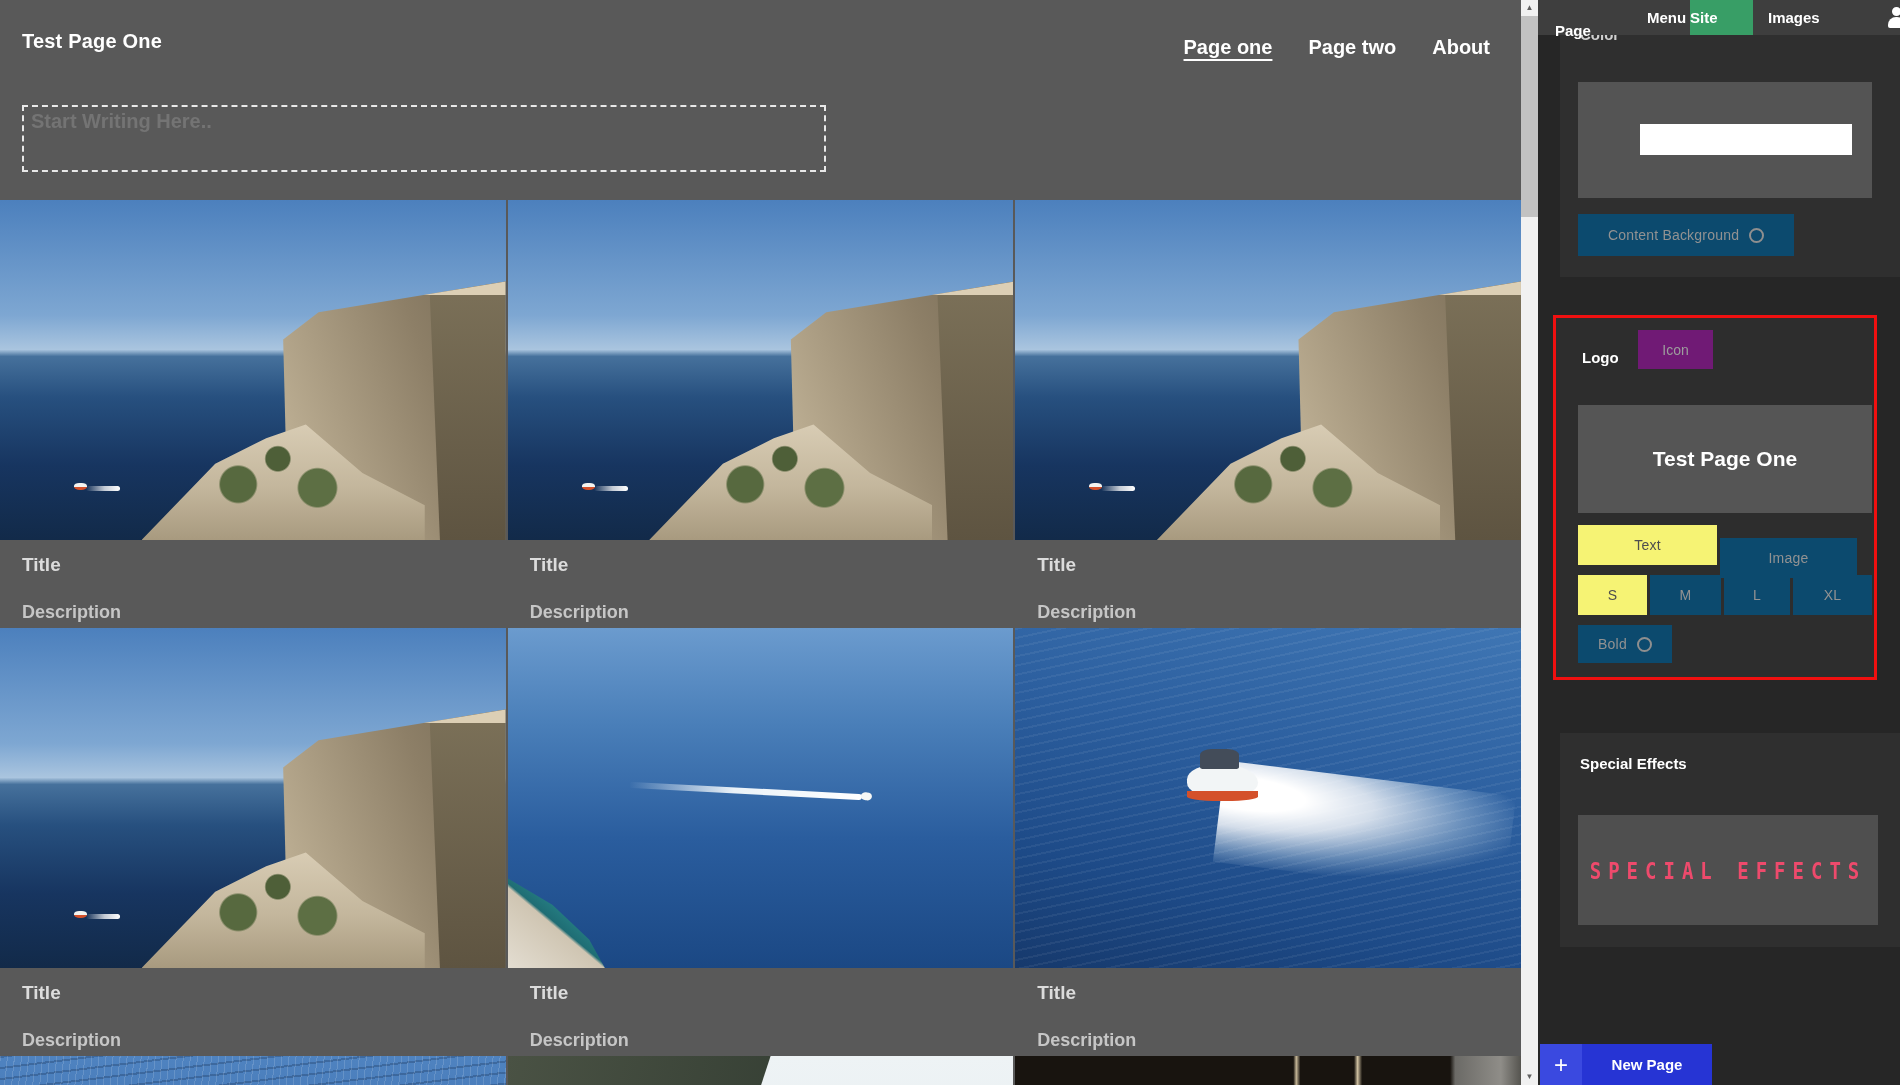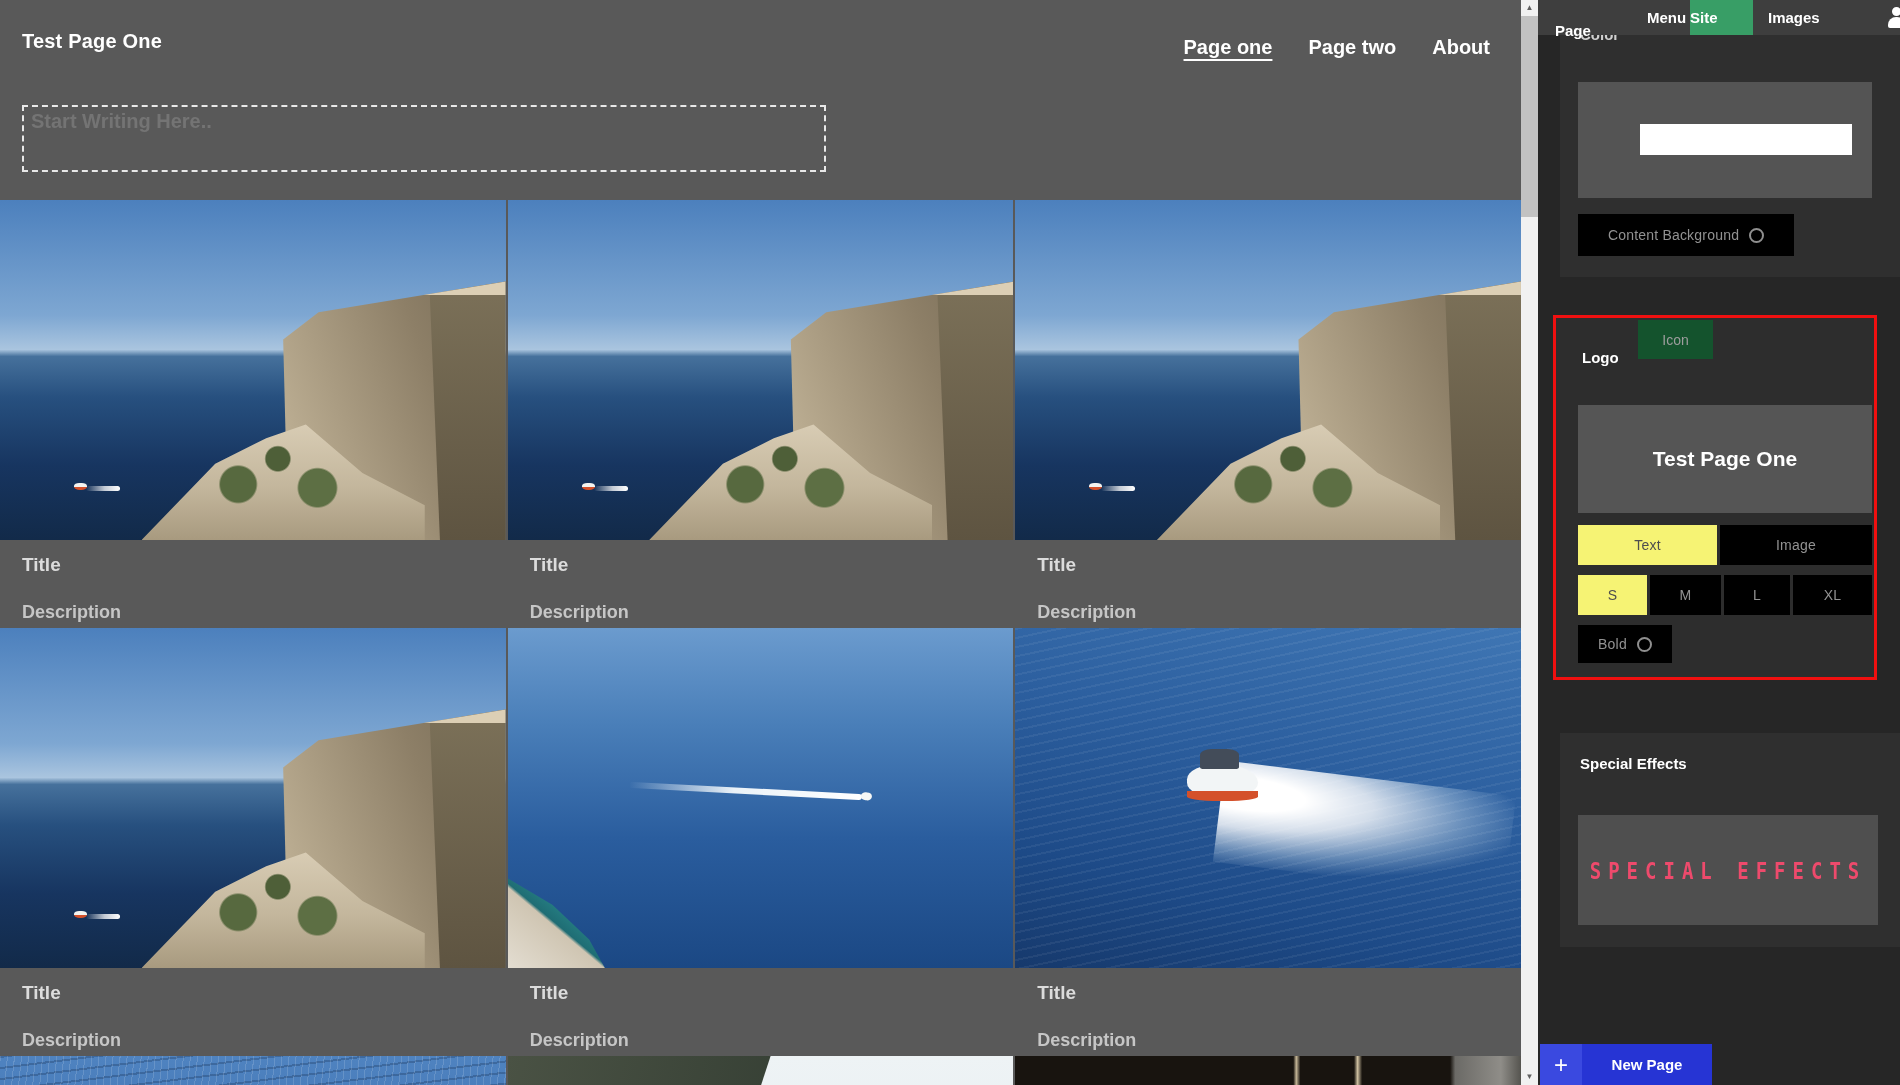--- a/index.html
+++ b/index.html
@@ -107,28 +107,28 @@
   .user-icon{position:absolute;top:7px;left:348px;width:22px;height:22px;cursor:pointer;}
   .user-icon::before{content:"";position:absolute;left:6px;top:0;width:9px;height:9px;border-radius:50%;background:#fff;}
   .user-icon::after{content:"";position:absolute;left:2px;top:10px;width:17px;height:11px;border-radius:8px 8px 2px 2px;background:#fff;}
 
   .section{position:absolute;left:22px;width:340px;background:#2f2f2f;}
   .sec-label{font-size:15px;font-weight:700;color:#cfcfcf;}
   .clip-label{position:absolute;left:42px;top:26px;z-index:1;}
 
   .color-card{position:absolute;left:40px;top:82px;width:294px;height:116px;background:#545454;cursor:pointer;}
   .color-swatch{position:absolute;left:42px;top:42px;width:212px;height:31px;background:#ffffff;}
-  .pbtn{position:absolute;background:#000000;color:#929292;font-size:14px;display:flex;
+  .pbtn{position:absolute;background:#0c4a6e;color:#929292;font-size:14px;display:flex;
         align-items:center;justify-content:center;gap:10px;cursor:pointer;letter-spacing:.2px;}
   .circle-glyph{display:inline-block;width:15px;height:15px;border:2px solid #8f8f8f;border-radius:50%;box-sizing:border-box;}
 
   .logo-section{position:absolute;left:18px;top:318px;width:318px;height:359px;background:#2d2d2d;}
   .red-box{position:absolute;left:15px;top:315px;width:324px;height:365px;border:3px solid #f01010;box-sizing:border-box;z-index:4;pointer-events:none;}
   .logo-tab{position:absolute;left:28px;top:343px;font-size:15px;font-weight:700;color:#fff;padding:6px 16px;cursor:pointer;}
-  .icon-tab{position:absolute;left:100px;top:320px;width:75px;height:39px;background:#14532d;color:#9d9d9d;
+  .icon-tab{position:absolute;left:100px;top:330px;width:75px;height:39px;background:#701a75;color:#9d9d9d;
             font-size:14px;display:flex;align-items:center;justify-content:center;cursor:pointer;text-align:center;}
   .logo-preview{position:absolute;left:40px;top:405px;width:294px;height:108px;background:#555555;
             display:flex;align-items:center;justify-content:center;}
   .logo-preview-text{font-size:21px;font-weight:700;color:#fff;}
   .yellow{background:#f6f374 !important;color:#4e4e4e !important;}
 
   .fx-label{position:absolute;left:42px;top:755px;font-size:15px;font-weight:700;color:#fff;z-index:1;}
   .fx-preview{position:absolute;left:40px;top:815px;width:300px;height:110px;background:#4f4f4f;
             display:flex;align-items:center;justify-content:center;cursor:pointer;}
   .fx-text{font-family:"DejaVu Sans Mono",monospace;font-size:19px;font-weight:700;color:#ee4a6c;
@@ -268,21 +268,21 @@
     <span class="circle-glyph"></span>
   </div>
 
   <div class="logo-section"></div>
   <div class="logo-tab">Logo</div>
   <div class="icon-tab">Icon</div>
   <div class="logo-preview">
     <span class="logo-preview-text">Test Page One</span>
   </div>
   <div class="pbtn yellow" style="left:40px;top:525px;width:139px;height:40px;">Text</div>
-  <div class="pbtn" style="left:182px;top:525px;width:152px;height:40px;">Image</div>
+  <div class="pbtn" style="left:182px;top:538px;width:137px;height:40px;">Image</div>
 
   <div class="pbtn yellow" style="left:40px;top:575px;width:69px;height:40px;">S</div>
   <div class="pbtn" style="left:112px;top:575px;width:71px;height:40px;">M</div>
   <div class="pbtn" style="left:186px;top:575px;width:66px;height:40px;">L</div>
   <div class="pbtn" style="left:255px;top:575px;width:79px;height:40px;">XL</div>
 
   <div class="pbtn" style="left:40px;top:625px;width:94px;height:38px;">
     <span>Bold</span>
     <span class="circle-glyph"></span>
   </div>

